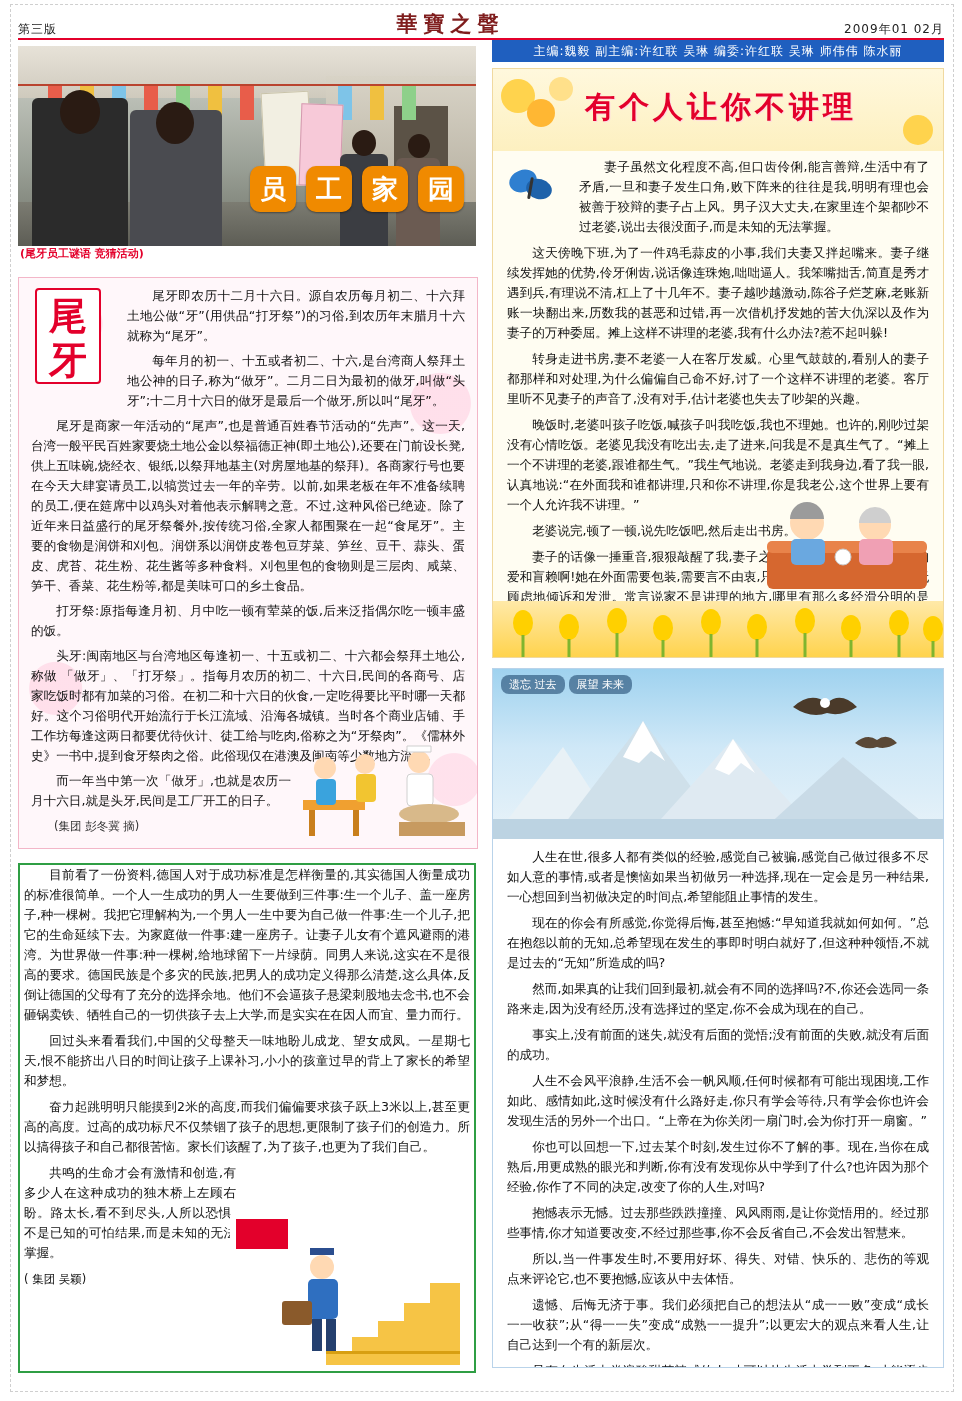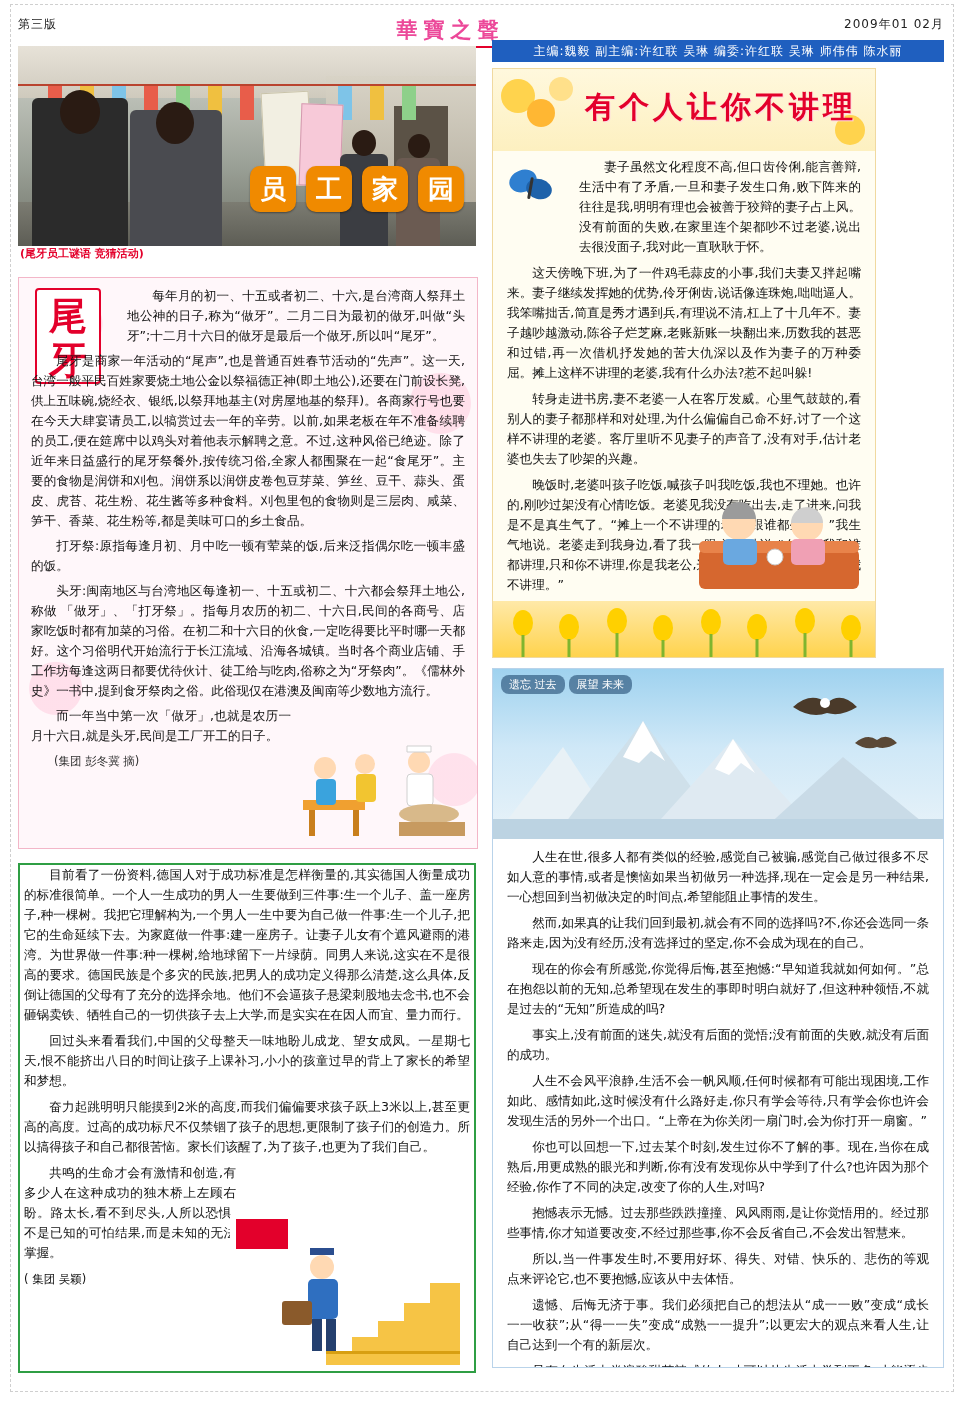--- a/index.html
+++ b/index.html
@@ -10,28 +10,28 @@
     color:#111;
     position:relative;
     overflow:hidden;
   }
   .page{
     position:absolute;inset:0;
     padding:0;
   }
   
   .masthead{
-    position:absolute;left:18px;top:16px;width:926px;height:30px;
-    display:flex;align-items:flex-start;justify-content:space-between;
+    position:absolute;left:18px;top:8px;width:926px;height:30px;
+    display:flex;align-items:flex-end;justify-content:space-between;
     border-bottom:2px solid #e3002b;
   }
   .masthead .edition{font-size:12px;color:#222;letter-spacing:1px;}
   .masthead .paper-title{
     font-family:"DejaVu Serif","Liberation Serif",serif;
-    font-size:21px;font-weight:bold;color:#ec4899;letter-spacing:6px;
+    font-size:21px;font-weight:bold;color:#7f1d1d;letter-spacing:6px;
   }
   .masthead .issue-date{font-size:12px;color:#222;letter-spacing:1px;}
 
   
   .col-left{position:absolute;left:18px;top:46px;width:458px;height:1330px;}
   .col-right{position:absolute;left:492px;top:40px;width:452px;height:1336px;}
 
   
   .photo-block{position:relative;width:458px;height:200px;overflow:hidden;background:#8c8f86;}
   .photo-sky{position:absolute;left:0;top:0;width:458px;height:200px;
@@ -99,21 +99,21 @@
   .success .body p{margin:0 0 6px 0;text-indent:2em;text-align:justify;}
   .success-sign{text-align:center;font-size:11.5px;margin-top:2px;text-indent:0 !important;}
   .stairs-ill{position:absolute;right:8px;bottom:6px;width:236px;height:150px;}
 
   
   .editors{
     width:452px;height:22px;background:#1f5fbf;color:#fff;
     font-size:12px;display:flex;align-items:center;justify-content:center;letter-spacing:1px;
   }
   .art-unreason{
-    position:relative;margin-top:6px;width:384px;height:590px;background:#fffdf2;
+    position:relative;margin-top:6px;width:452px;height:590px;background:#fffdf2;
     border:1px solid #f0d9a0;box-sizing:border-box;overflow:hidden;
   }
   .unreason-head{position:relative;height:82px;background:linear-gradient(180deg,#fff8dd,#fdf0c0);}
   .unreason-title{
     position:absolute;left:92px;top:18px;font-family:"DejaVu Serif","Liberation Serif",serif;
     font-size:30px;font-weight:bold;color:#e3002b;letter-spacing:4px;
     text-shadow:1px 1px 0 #ffd9e2;
   }
   .flower{position:absolute;border-radius:50%;}
   .butterfly{position:absolute;left:12px;top:96px;width:52px;height:42px;}
@@ -195,20 +195,21 @@
       </div>
     </div>
     <div class="photo-caption" style="position:relative;margin-top:2px;font-weight:bold;">(尾牙员工谜语 竞猜活动)</div>
 
     <div class="weiya">
       <div class="weiya-title">
         <div>尾</div>
         <div>牙</div>
       </div>
       <div class="weiya-body">
+        <p class="first">尾牙即农历十二月十六日。源自农历每月初二、十六拜土地公做“牙”(用供品“打牙祭”)的习俗,到农历年末腊月十六 就称为“尾牙”。</p>
         <p class="first">每年月的初一、十五或者初二、十六,是台湾商人祭拜土地公神的日子,称为“做牙”。二月二日为最初的做牙,叫做“头牙”;十二月十六日的做牙是最后一个做牙,所以叫“尾牙”。</p>
         <p>尾牙是商家一年活动的“尾声”,也是普通百姓春节活动的“先声”。这一天,台湾一般平民百姓家要烧土地公金以祭福德正神(即土地公),还要在门前设长凳,供上五味碗,烧经衣、银纸,以祭拜地基主(对房屋地基的祭拜)。各商家行号也要在今天大肆宴请员工,以犒赏过去一年的辛劳。以前,如果老板在年不准备续聘的员工,便在筵席中以鸡头对着他表示解聘之意。不过,这种风俗已绝迹。除了近年来日益盛行的尾牙祭餐外,按传统习俗,全家人都围聚在一起“食尾牙”。主要的食物是润饼和刈包。润饼系以润饼皮卷包豆芽菜、笋丝、豆干、蒜头、蛋皮、虎苔、花生粉、花生酱等多种食料。刈包里包的食物则是三层肉、咸菜、笋干、香菜、花生粉等,都是美味可口的乡土食品。</p>
         <p>打牙祭:原指每逢月初、月中吃一顿有荤菜的饭,后来泛指偶尔吃一顿丰盛的饭。</p>
         <p>头牙:闽南地区与台湾地区每逢初一、十五或初二、十六都会祭拜土地公,称做 「做牙」、「打牙祭」。指每月农历的初二、十六日,民间的各商号、店家吃饭时都有加菜的习俗。在初二和十六日的伙食,一定吃得要比平时哪一天都好。这个习俗明代开始流行于长江流域、沿海各城镇。当时各个商业店铺、手工作坊每逢这两日都要优待伙计、徒工给与吃肉,俗称之为“牙祭肉”。《儒林外史》一书中,提到食牙祭肉之俗。此俗现仅在港澳及闽南等少数地方流行。</p>
         <p style="width:260px;">而一年当中第一次「做牙」,也就是农历一月十六日,就是头牙,民间是工厂开工的日子。</p>
         <p class="weiya-sign" style="width:260px;">(集团 彭冬冀 摘)</p>
       </div>
       <svg class="weiya-ill" viewBox="0 0 170 104">
         <rect x="4" y="62" width="62" height="10" fill="#f0a030"></rect>
         <rect x="10" y="72" width="6" height="26" fill="#c97f1c"></rect>
@@ -263,21 +264,21 @@
         <div class="flower" style="left:56px;top:8px;width:24px;height:24px;background:#ffe08a;"></div>
         <div class="flower" style="right:10px;top:46px;width:30px;height:30px;background:#ffd34d;"></div>
         <div class="unreason-title">有个人让你不讲理</div>
       </div>
       <svg class="butterfly" viewBox="0 0 52 42">
         <ellipse cx="18" cy="16" rx="14" ry="11" fill="#2f7fd0" transform="rotate(-20 18 16)"></ellipse>
         <ellipse cx="34" cy="24" rx="13" ry="10" fill="#1e62aa" transform="rotate(15 34 24)"></ellipse>
         <rect x="24" y="12" width="3" height="22" rx="1.5" fill="#333" transform="rotate(10 25 23)"></rect>
       </svg>
       <div class="unreason-body">
-        <p class="indent-photo">妻子虽然文化程度不高,但口齿伶俐,能言善辩,生活中有了矛盾,一旦和妻子发生口角,败下阵来的往往是我,明明有理也会被善于狡辩的妻子占上风。没有前面的失败,在家里连个架都吵不过老婆,说出去很没面子,我对此一直耿耿于怀。</p>
+        <p class="indent-photo">妻子虽然文化程度不高,但口齿伶俐,能言善辩,生活中有了矛盾,一旦和妻子发生口角,败下阵来的往往是我,明明有理也会被善于狡辩的妻子占上风。男子汉大丈夫,在家里连个架都吵不过老婆,说出去很没面子,而是未知的无法掌握。</p>
         <p>这天傍晚下班,为了一件鸡毛蒜皮的小事,我们夫妻又拌起嘴来。妻子继续发挥她的优势,伶牙俐齿,说话像连珠炮,咄咄逼人。我笨嘴拙舌,简直是秀才遇到兵,有理说不清,杠上了十几年不。妻子越吵越激动,陈谷子烂芝麻,老账新账一块翻出来,历数我的甚恶和过错,再一次借机抒发她的苦大仇深以及作为妻子的万种委屈。摊上这样不讲理的老婆,我有什么办法?惹不起叫躲!</p>
         <p>转身走进书房,妻不老婆一人在客厅发威。心里气鼓鼓的,看别人的妻子都那样和对处理,为什么偏偏自己命不好,讨了一个这样不讲理的老婆。客厅里听不见妻子的声音了,没有对手,估计老婆也失去了吵架的兴趣。</p>
         <p>晚饭时,老婆叫孩子吃饭,喊孩子叫我吃饭,我也不理她。也许的,刚吵过架没有心情吃饭。老婆见我没有吃出去,走了进来,问我是不是真生气了。“摊上一个不讲理的老婆,跟谁都生气。”我生气地说。老婆走到我身边,看了我一眼,认真地说:“在外面我和谁都讲理,只和你不讲理,你是我老公,这个世界上要有一个人允许我不讲理。”</p>
         <p>老婆说完,顿了一顿,说先吃饭吧,然后走出书房。</p>
         <p>妻子的话像一捶重音,狠狠敲醒了我,妻子之所以对我不讲理,是她对我的爱和盲赖啊!她在外面需要包装,需要言不由衷,只有在家里,只有我能让她恣无顾虑地倾诉和发泄。常言说家不是讲理的地方,哪里有那么多经滑分明的是非。</p>
         <p style="width:242px;">爱的方式有很多种,其中有一种就是对你不讲理。</p>
 
       </div>
       <svg class="couple-ill" viewBox="0 0 176 104">
         <rect x="8" y="52" width="160" height="40" rx="6" fill="#d6672f"></rect>
@@ -338,22 +339,22 @@
             <path d="M300 38 q18 -16 34 -4 q14 -12 30 4 q-16 10 -30 6 q-16 6 -34 -6 z" fill="#4a3a2a"></path>
             <circle cx="332" cy="34" r="5" fill="#ffffff"></circle>
           </g>
           <g>
             <path d="M362 74 q12 -10 22 -3 q10 -8 20 3 q-11 7 -20 4 q-11 4 -22 -4 z" fill="#5a4836"></path>
           </g>
         </svg>
       </div>
       <div class="forget-body">
         <p>人生在世,很多人都有类似的经验,感觉自己被骗,感觉自己做过很多不尽如人意的事情,或者是懊恼如果当初做另一种选择,现在一定会是另一种结果,一心想回到当初做决定的时间点,希望能阻止事情的发生。</p>
+        <p>现在的你会有所感觉,你觉得后悔,甚至抱憾:“早知道我就如何如何。”总在抱怨以前的无知,总希望现在发生的事即时明白就好了,但这种种领悟,不就是过去的“无知”所造成的吗?</p>
         <p>然而,如果真的让我们回到最初,就会有不同的选择吗?不,你还会选同一条路来走,因为没有经历,没有选择过的坚定,你不会成为现在的自己。</p>
-        <p>现在的你会有所感觉,你觉得后悔,甚至抱憾:“早知道我就如何如何。”总在抱怨以前的无知,总希望现在发生的事即时明白就好了,但这种种领悟,不就是过去的“无知”所造成的吗?</p>
         <p>事实上,没有前面的迷失,就没有后面的觉悟;没有前面的失败,就没有后面的成功。</p>
         <p>人生不会风平浪静,生活不会一帆风顺,任何时候都有可能出现困境,工作如此、感情如此,这时候没有什么路好走,你只有学会等待,只有学会你也许会发现生活的另外一个出口。“上帝在为你关闭一扇门时,会为你打开一扇窗。”</p>
         <p>你也可以回想一下,过去某个时刻,发生过你不了解的事。现在,当你在成熟后,用更成熟的眼光和判断,你有没有发现你从中学到了什么?也许因为那个经验,你作了不同的决定,改变了你的人生,对吗?</p>
         <p>抱憾表示无憾。过去那些跌跌撞撞、风风雨雨,是让你觉悟用的。经过那些事情,你才知道要改变,不经过那些事,你不会反省自己,不会发出智慧来。</p>
         <p>所以,当一件事发生时,不要用好坏、得失、对错、快乐的、悲伤的等观点来评论它,也不要抱憾,应该从中去体悟。</p>
         <p>遗憾、后悔无济于事。我们必须把自己的想法从“成一一败”变成“成长一一收获”;从“得一一失”变成“成熟一一提升”;以更宏大的观点来看人生,让自己达到一个有的新层次。</p>
         <p>只有在生活中尝遍酸甜苦辣咸的人,才可以从生活中学到更多,才能逐步品出生活中的“淡”味来。所有的味道都尝过了,才知道淡的精彩,才知道一碗白稀饭、一块豆腐得没有味道,才是生活中最深的味觉。</p>
 
       </div>
     </div>

